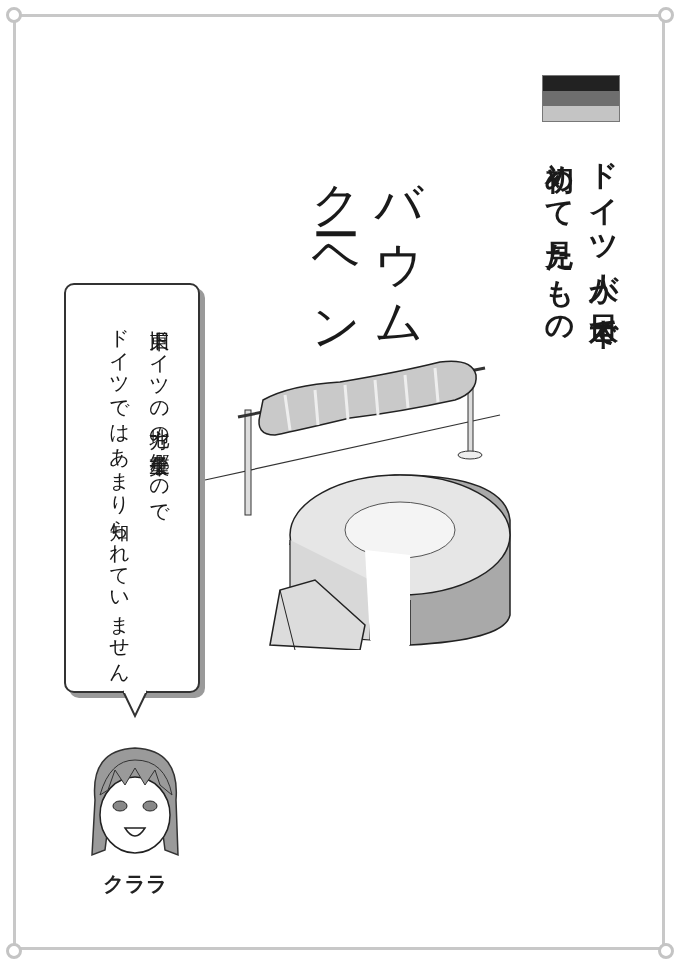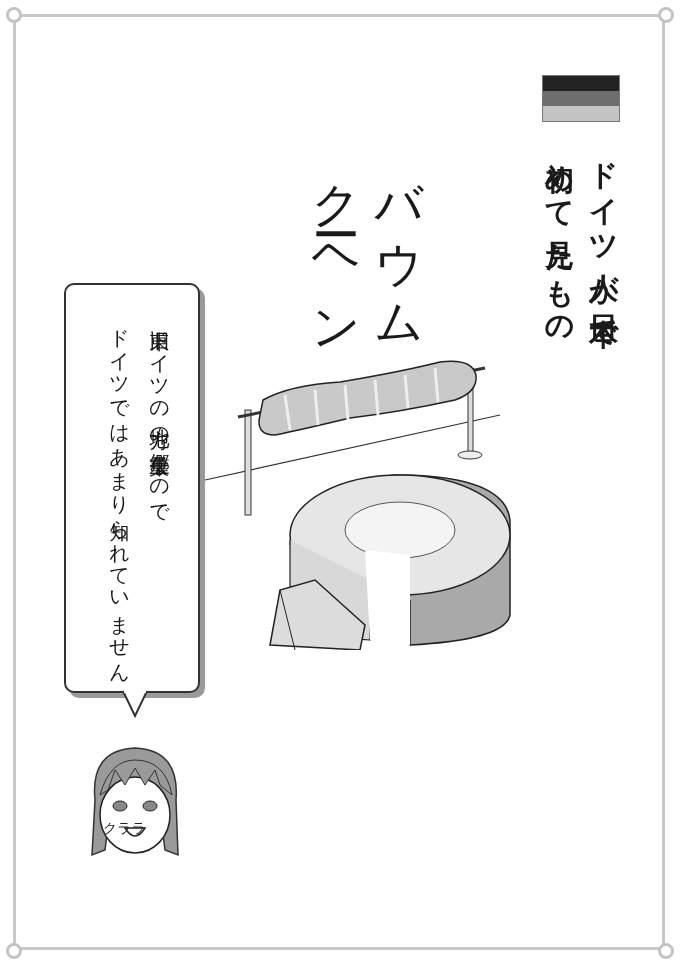--- a/index.html
+++ b/index.html
@@ -7,21 +7,21 @@
   .frame{position:absolute;left:13px;top:14px;width:652px;height:936px;border:3px solid #c8c8c8;border-radius:2px;box-sizing:border-box;}
   .corner{position:absolute;width:16px;height:16px;border:3px solid #c4c4c4;border-radius:50%;background:#fff;box-sizing:border-box;}
   .flag{position:absolute;left:542px;top:75px;width:78px;height:47px;border:1px solid #777;box-sizing:border-box;}
   .flag div{height:33.33%;}
   .vtext{position:absolute;writing-mode:vertical-rl;color:#1a1a1a;}
   .title-col{font-weight:bold;font-size:29px;letter-spacing:4px;}
   .bigtitle{font-family:"DejaVu Serif",serif;font-size:48px;line-height:64px;letter-spacing:6px;}
   .bubble{position:absolute;left:64px;top:283px;width:136px;height:410px;border:2px solid #333;border-radius:10px;background:#fff;box-shadow:5px 5px 0 #9a9a9a;box-sizing:border-box;}
   .bubble-text{font-size:20px;line-height:40px;letter-spacing:1px;top:30px;right:18px;}
   .tail{position:absolute;left:121px;top:690px;}
-  .name{position:absolute;left:103px;top:820px;font-size:14px;color:#222;}
+  .name{position:absolute;left:103px;top:870px;font-size:21px;color:#222;font-weight:bold;}
   svg{position:absolute;}
 </style>
 </head>
 <body>
 
 <div class="frame"></div>
 <div class="corner" style="left:6px;top:7px;"></div>
 <div class="corner" style="right:6px;top:7px;"></div>
 <div class="corner" style="left:6px;bottom:7px;"></div>
 <div class="corner" style="right:6px;bottom:7px;"></div>

